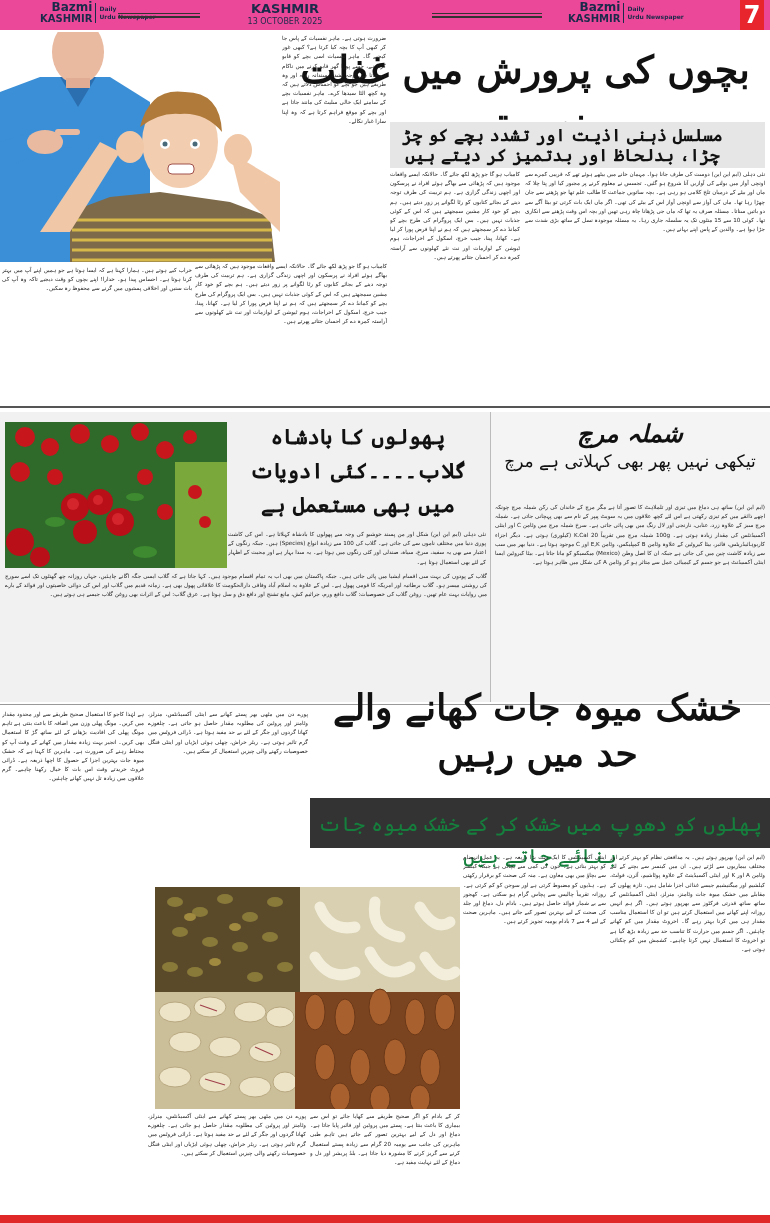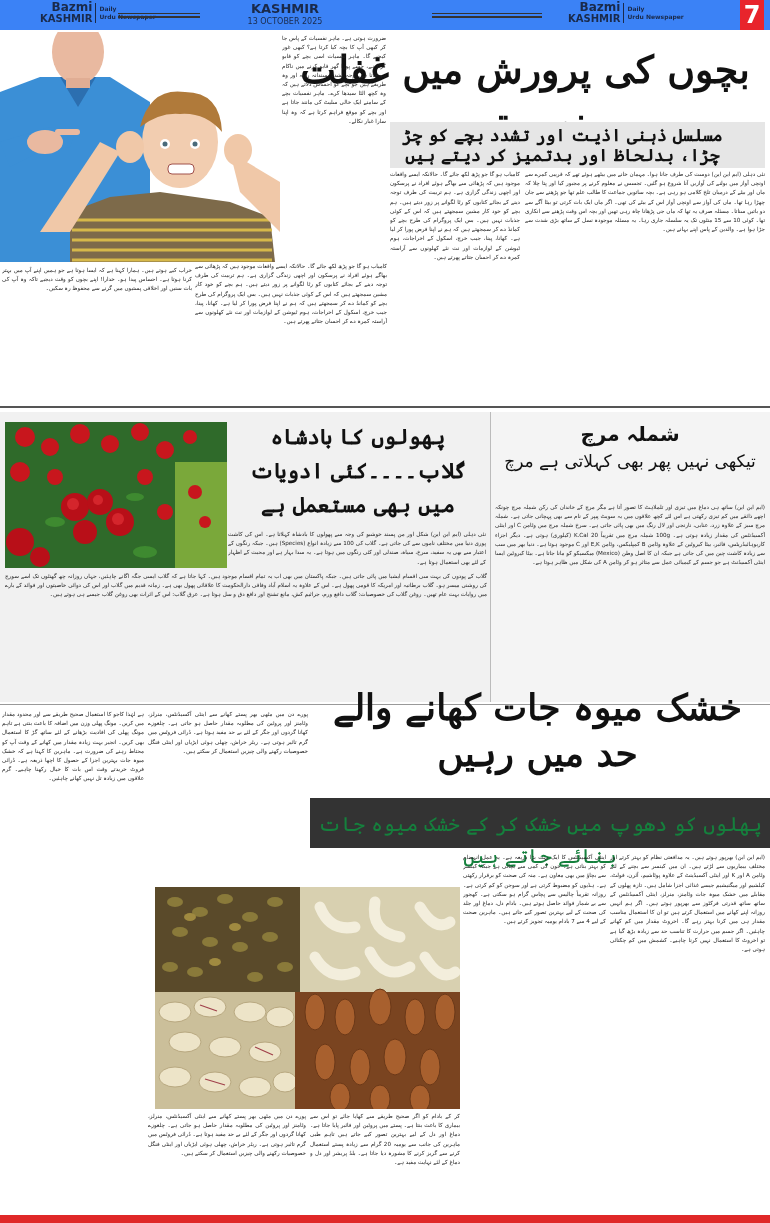--- a/index.html
+++ b/index.html
@@ -1,20 +1,20 @@
 <!DOCTYPE html>
 <html><head>
 <meta charset="utf-8">
 <style>
   * { box-sizing: border-box; margin: 0; padding: 0; }
   html, body { width: 770px; height: 1223px; background: #ffffff; overflow: hidden; }
   body { position: relative; font-family: "DejaVu Sans", sans-serif; color: #111; }
 
   
-  .masthead { position: absolute; left: 0; top: 0; width: 770px; height: 30px; background: #3b82f6; }
+  .masthead { position: absolute; left: 0; top: 0; width: 770px; height: 30px; background: #ec4899; }
   .brand { position: absolute; top: 2px; display: flex; align-items: center; }
   .brand .name { font-family: "DejaVu Sans", sans-serif; font-weight: bold; color: #1a2a4a; font-size: 10px; line-height: 11px; text-align: right; }
   .brand .name .b1 { font-size: 12px; display: block; }
   .brand .sep { width: 1px; height: 20px; background: #1a2a4a; margin: 0 3px; }
   .brand .sub { font-size: 6px; line-height: 8px; color: #1a2a4a; font-weight: bold; }
   .brand-left { left: 40px; }
   .brand-right { left: 568px; }
   .rule { position: absolute; top: 13px; height: 5px; border-top: 1px solid #333; border-bottom: 2px solid #333; }
   .rule-left { left: 118px; width: 82px; }
   .rule-right { left: 288px; width: 75px; }
@@ -34,21 +34,21 @@
   .a1-headline { left: 290px; top: 44px; width: 470px; font-size: 38px; line-height: 52px; }
   .a1-subbar { position: absolute; left: 390px; top: 122px; width: 375px; height: 46px; background: #e6e6e6; }
   .a1-sub { left: 390px; top: 125px; width: 345px; font-size: 17px; line-height: 20px; }
 
   
   .rosebox { position: absolute; left: 0; top: 412px; width: 490px; height: 290px; background: #f1f1f1; }
   .a2-headline { left: 228px; top: 420px; width: 260px; font-size: 21px; line-height: 34px; }
 
   
   .chilibox { position: absolute; left: 490px; top: 412px; width: 280px; height: 290px; background: #f4f4f4; }
-  .a3-kicker { left: 495px; top: 420px; width: 270px; font-size: 20px; line-height: 28px; font-family: "DejaVu Sans", sans-serif; }
+  .a3-kicker { left: 495px; top: 420px; width: 270px; font-size: 24px; line-height: 28px; font-family: "DejaVu Sans", sans-serif; font-style: italic; }
   .a3-headline { left: 495px; top: 450px; width: 270px; font-size: 17px; line-height: 22px; font-weight: normal; }
 
   
   .a4-headline { left: 310px; top: 684px; width: 455px; font-size: 36px; line-height: 46px; }
   .a4-subbar { position: absolute; left: 310px; top: 798px; width: 460px; height: 50px; background: #333; }
   .a4-sub { left: 315px; top: 808px; width: 450px; font-size: 20px; line-height: 32px; color: #15803d; font-weight: normal; }
 
   .footer-bar { position: absolute; left: 0; top: 1215px; width: 770px; height: 8px; background: #e02828; }
   .vline { position: absolute; width: 1px; background: #bbb; }
 </style>

